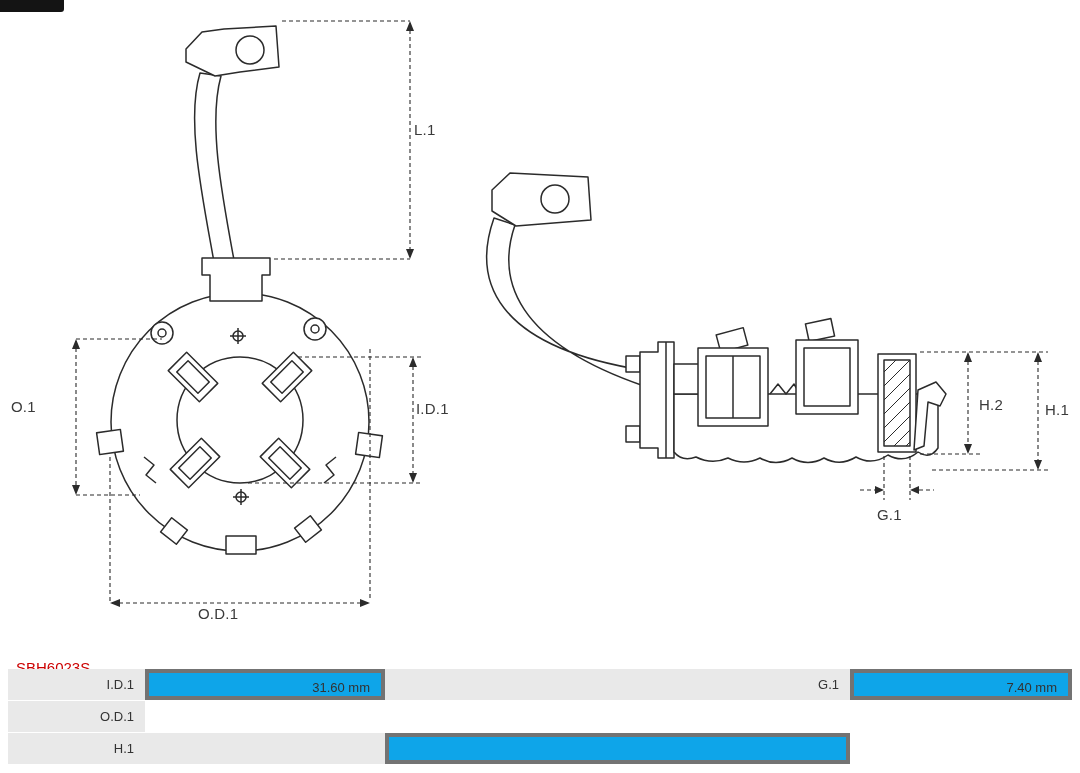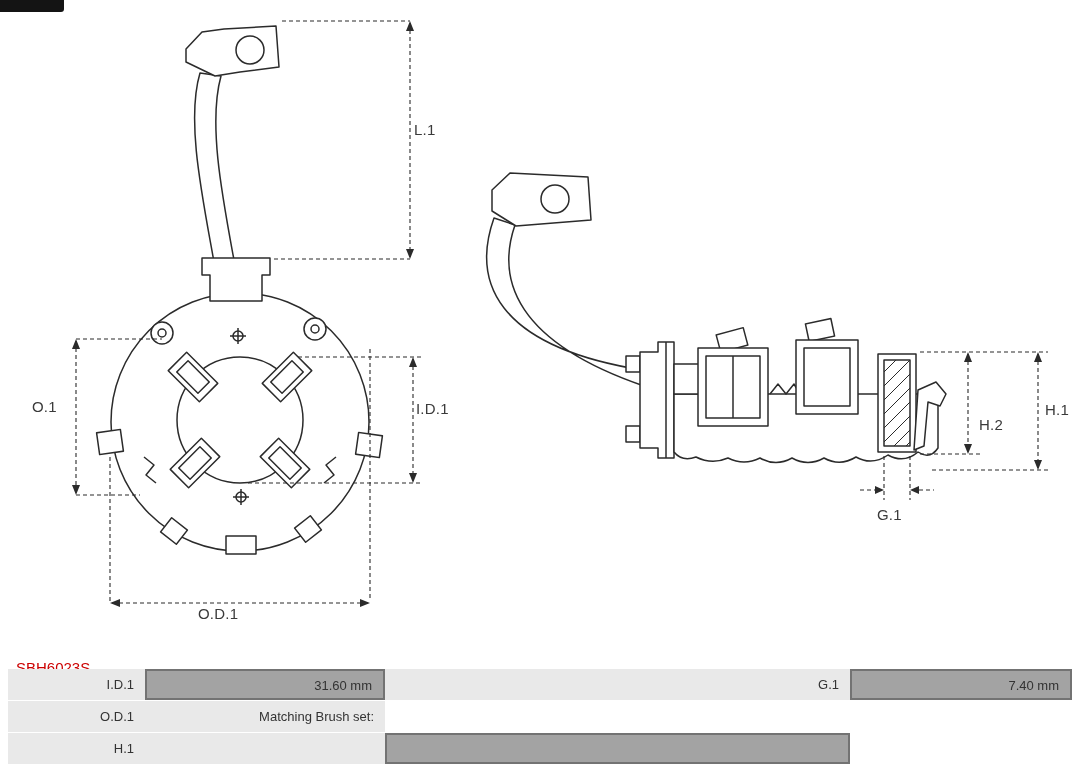--- a/index.html
+++ b/index.html
@@ -38,21 +38,21 @@
     display: grid;
     grid-template-columns: 137px 240px 465px 1fr;
     height: 31px; margin-bottom: 1px;
   }
   .cell {
     font-size: 13px; line-height: 29px; color: #333;
     text-align: right; padding-right: 11px;
     overflow: hidden; white-space: nowrap;
   }
   .cell.label { background: #e9e9e9; line-height: 31px; }
-  .cell.value { background: #a3a3a3; border: 2px solid #737373; }
+  .cell.value { background: #0ea5e9; border: 4px solid #737373; }
 </style>
 </head>
 <body>
 
 <div class="stage">
 
   <div class="logo-badge"></div>
 
   <div class="diagram">
 
@@ -227,40 +227,39 @@
         <polygon points="498,194 494,204 502,204"></polygon>
           <polygon points="498,296 494,286 502,286"></polygon>
         <polygon points="568,194 564,204 572,204"></polygon>
           <polygon points="568,312 564,302 572,302"></polygon>
         <polygon points="414,332 405,328 405,336"></polygon>
           <polygon points="440,332 449,328 449,336"></polygon>
       </g>
     </svg>
 
     <div class="dim-label" style="left:414px; top:121px">L.1</div>
-    <div class="dim-label" style="left:32px;  top:398px">O.1</div>
+    <div class="dim-label" style="left:11px;  top:398px">O.1</div>
     <div class="dim-label" style="left:416px; top:400px">I.D.1</div>
     <div class="dim-label" style="left:198px; top:605px">O.D.1</div>
-    <div class="dim-label" style="left:979px; top:416px">H.2</div>
+    <div class="dim-label" style="left:979px; top:396px">H.2</div>
     <div class="dim-label" style="left:1045px;top:401px">H.1</div>
     <div class="dim-label" style="left:877px; top:506px">G.1</div>
   </div>
 
   <div class="part-number">SBH6023S</div>
 
   <div class="spec-table">
     <div class="spec-row">
       <div class="cell label">I.D.1</div>
       <div class="cell value">31.60 mm</div>
       <div class="cell label">G.1</div>
       <div class="cell value">7.40 mm</div>
     </div>
     <div class="spec-row">
       <div class="cell label">O.D.1</div>
-      <div class="cell label">Matching Brush set:</div>
     </div>
     <div class="spec-row">
       <div class="cell label">H.1</div>
       <div class="cell label"></div>
       <div class="cell value"></div>
     </div>
   </div>
 
 </div>
 

